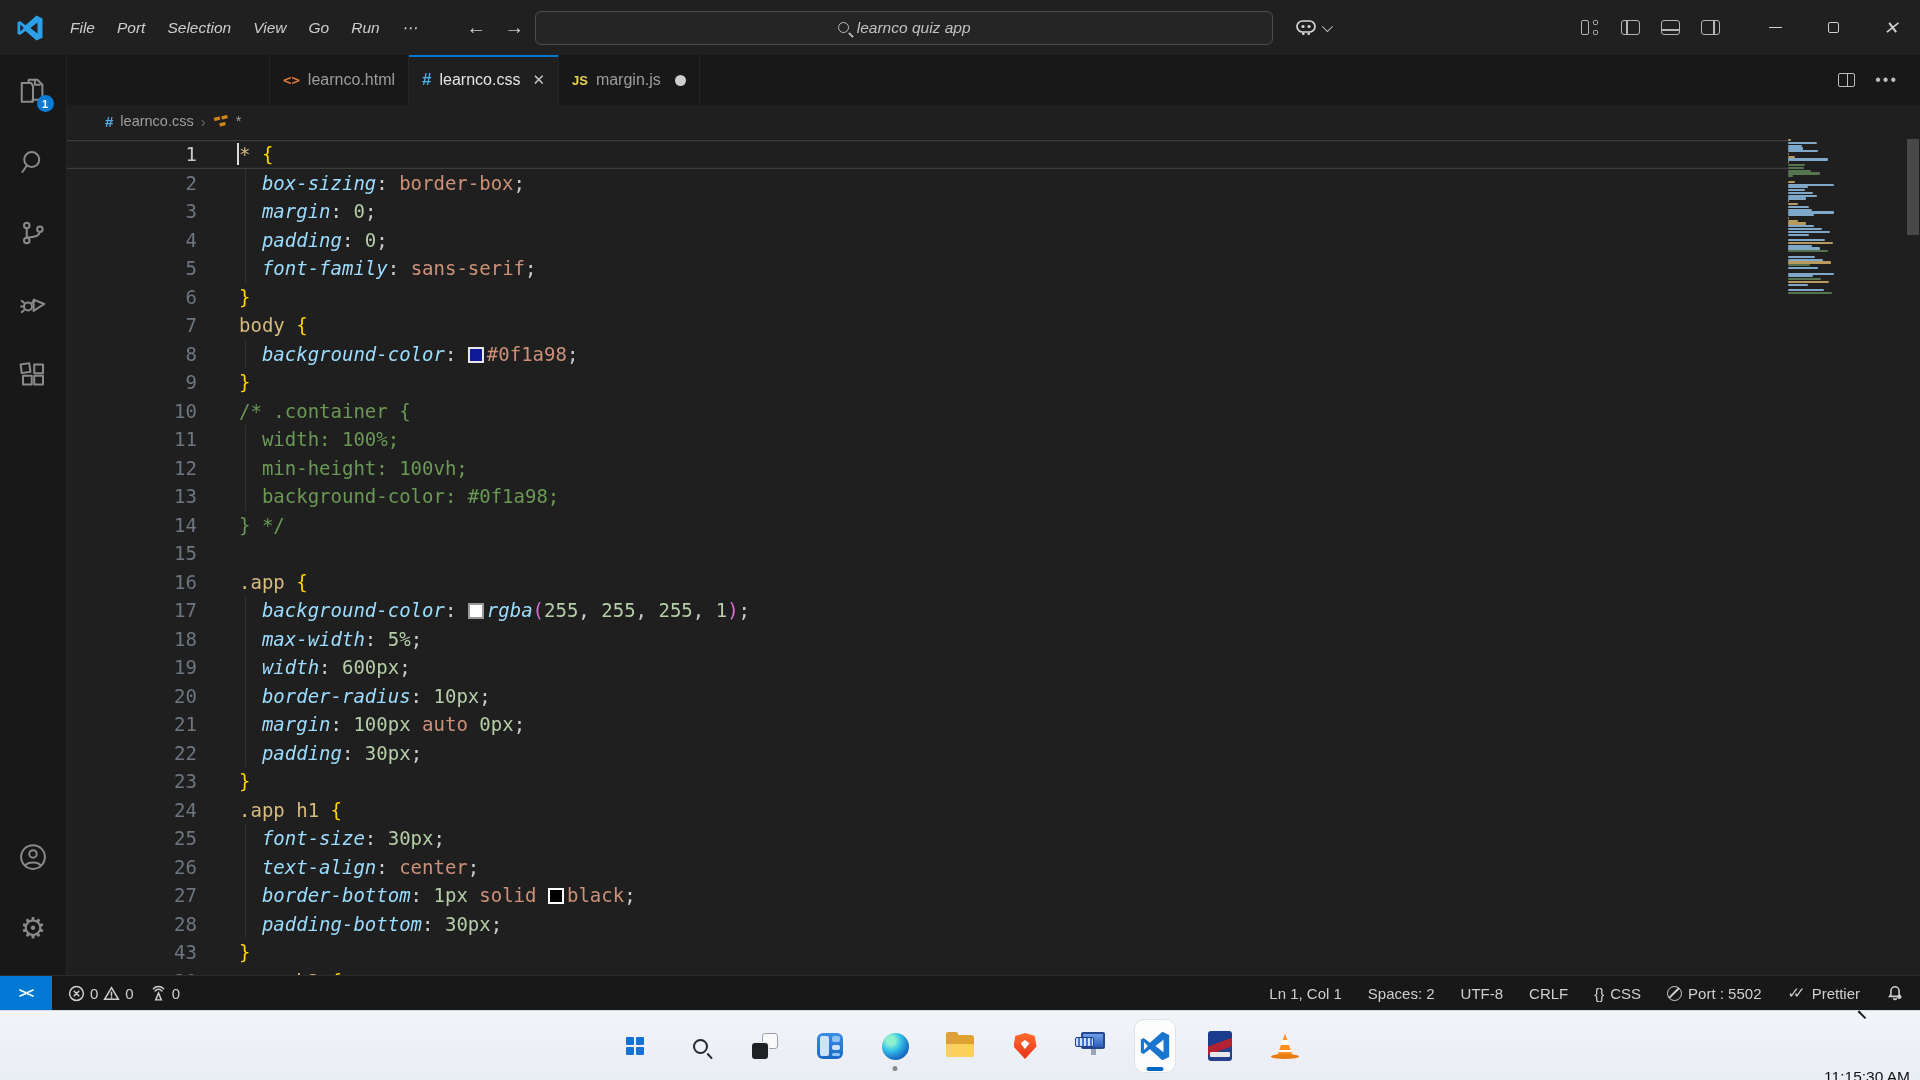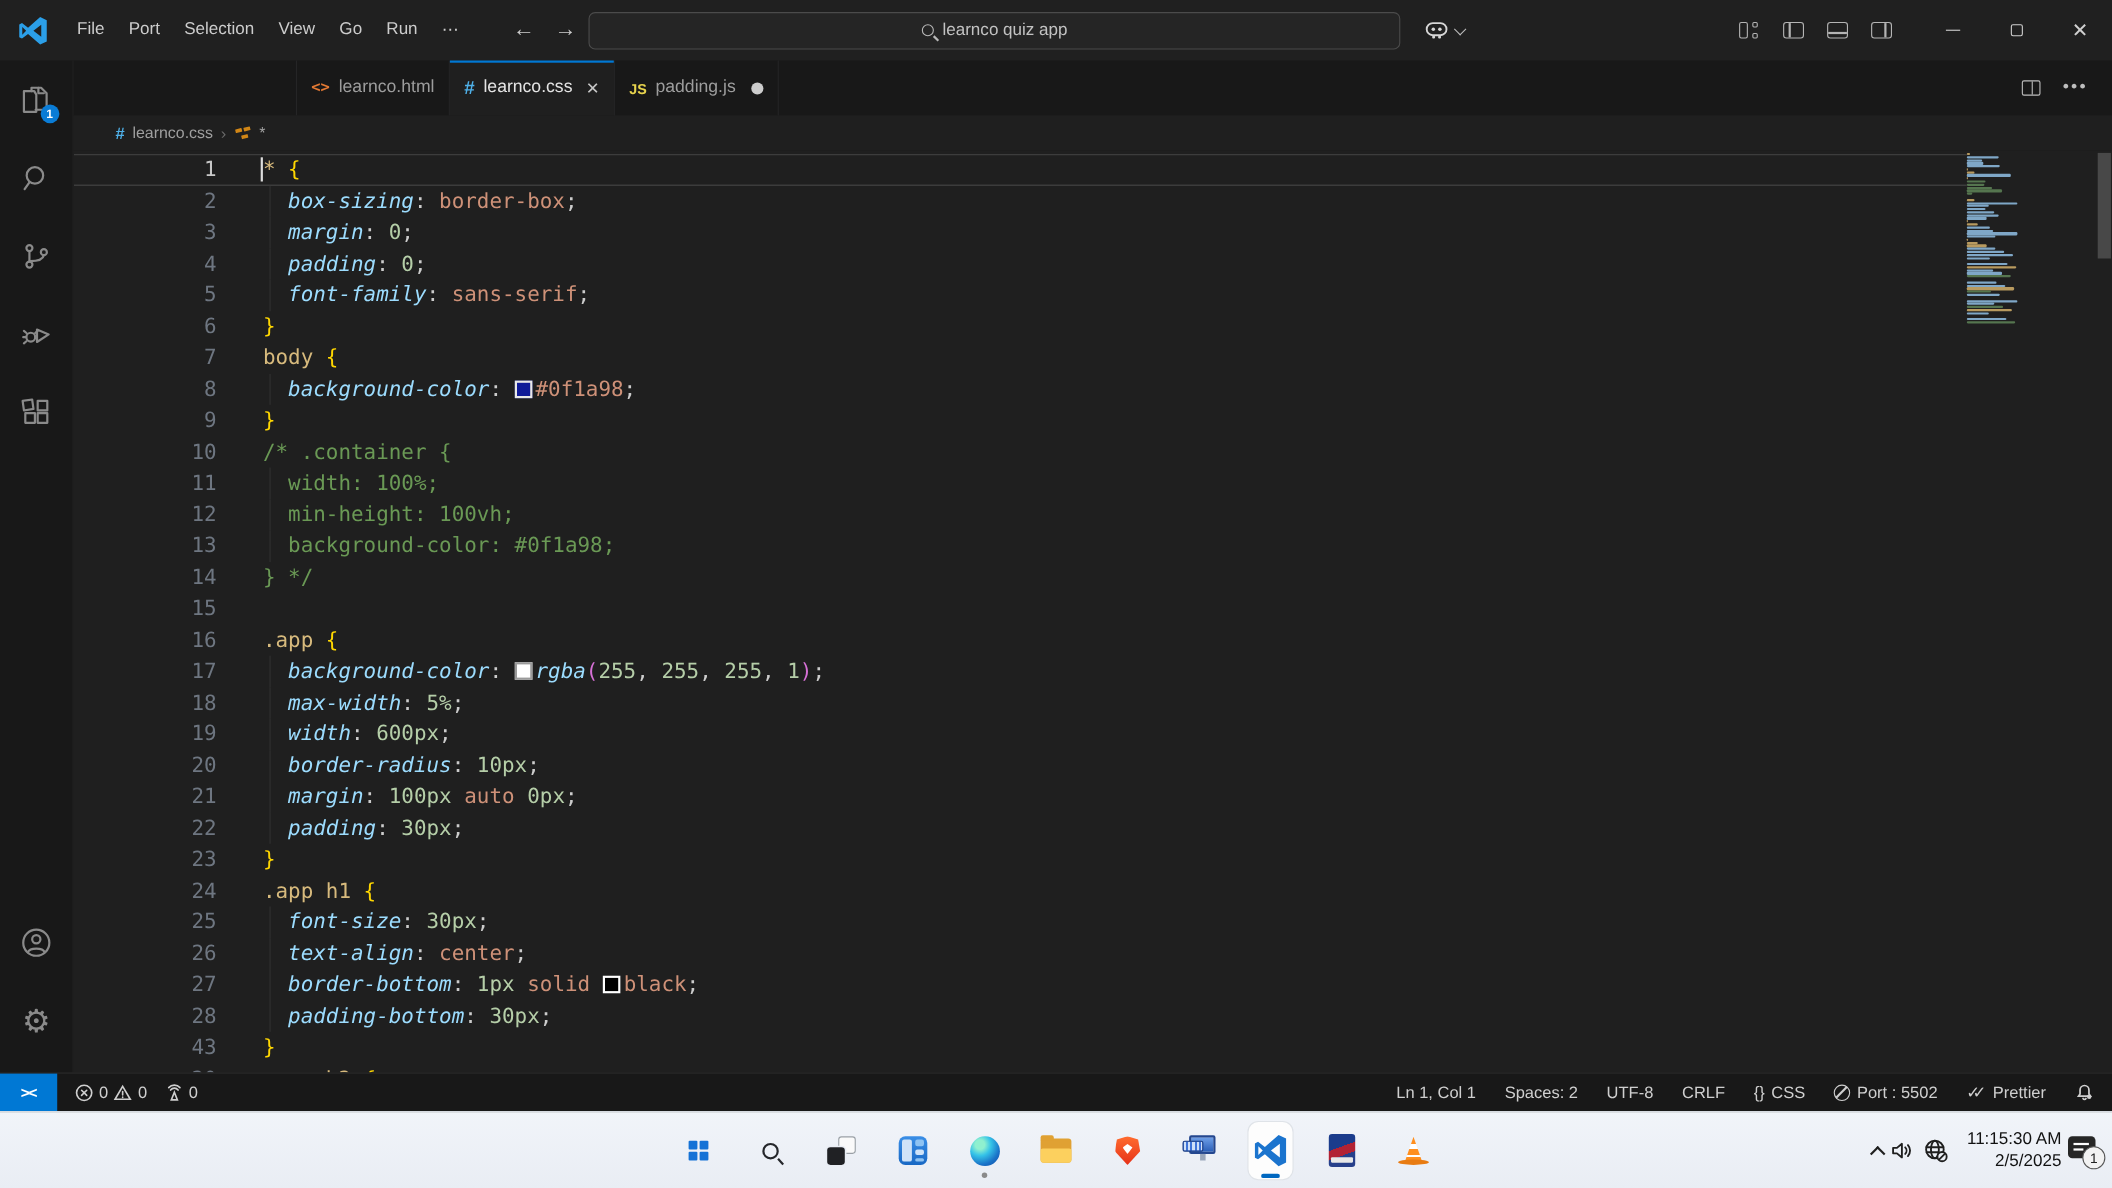--- a/index.html
+++ b/index.html
@@ -2,21 +2,21 @@
 <html><head>
 <meta charset="utf-8">
 <style>
   * { margin:0; padding:0; box-sizing:border-box; }
   html,body { width:1920px; height:1080px; overflow:hidden; background:#000; }
   #root { position:relative; width:1920px; height:1080px; background:#1f1f1f;
           font-family:"Liberation Sans",sans-serif; color:#cccccc; }
 
   
   .titlebar { position:absolute; top:0; left:0; right:0; height:55px; background:#202020;
-              display:flex; align-items:center; }
+              display:flex; align-items:center;font-style:italic; }
   .vs-logo { margin-left:15px; width:30px; height:30px; flex:0 0 auto; }
   .menus { display:flex; margin-left:14px; }
   .menu-item { padding:6px 11px; font-size:15.5px; color:#cccccc; border-radius:5px; }
   .nav-arrows { display:flex; gap:18px; margin-left:38px; font-size:20px; color:#cfcfcf; }
   .searchbox { margin-left:11px; width:738px; height:34px; background:#252525;
                border:1px solid #4b4b4b; border-radius:6px; display:flex; align-items:center;
                justify-content:center; gap:8px; color:#c2c2c2; font-size:15.5px; }
   .mag { width:11px; height:11px; border:1.8px solid #b9b9b9; border-radius:50%; position:relative; }
   .mag::after { content:''; position:absolute; width:6px; height:1.8px; background:#b9b9b9;
                 transform:rotate(45deg); left:9px; top:11px; }
@@ -159,21 +159,21 @@
              display:flex; align-items:center; justify-content:center; }
   .tb-pes { width:24px; height:30px; border-radius:3px; overflow:hidden; position:relative;
             background:linear-gradient(160deg,#1b3c8c 0 40%, #b22234 40% 62%, #27408b 62%); }
   .tb-pes::after { content:''; position:absolute; left:2px; bottom:4px; right:2px; height:5px; background:#e8e8e8; border-radius:1px; }
   .tb-vlc { position:relative; width:28px; height:26px; }
   .tb-vlc .cone { position:absolute; left:3px; top:0; width:22px; height:22px;
                   clip-path:polygon(50% 2%, 84% 100%, 16% 100%);
                   background:linear-gradient(180deg,#ff8f1f 0 7px,#ffffff 7px 12px,#ff8f1f 12px 17px,#ffffff 17px 19px,#ff8f1f 19px); }
   .tb-vlc .base { position:absolute; left:0; bottom:0; width:28px; height:5px; border-radius:50%; background:#e87b12; }
 
-  .tray { position:absolute; right:10px; top:0; height:70px; display:flex; align-items:center; gap:6px; color:#1f1f1f; }
+  .tray { position:absolute; right:10px; top:0; height:70px; display:flex; align-items:center; gap:18px; color:#1f1f1f;flex-direction:column; }
   .tray-chevron { width:10px; height:10px; border-left:2px solid #1f1f1f; border-top:2px solid #1f1f1f;
                   transform:rotate(45deg) translate(2px,2px); }
   .clock { text-align:right; font-size:15.5px; color:#111; line-height:1.3; min-width:96px; }
   .notif { position:relative; width:30px; height:26px; }
   .notif .box { position:absolute; left:0; top:0; width:25px; height:20px; background:#262626; border-radius:4px; }
   .notif .box::before { content:''; position:absolute; left:5px; top:6px; width:14px; height:1.8px; background:#fff; }
   .notif .box::after  { content:''; position:absolute; left:5px; top:11px; width:9px; height:1.8px; background:#fff; }
   .notif .badge { position:absolute; right:-4px; bottom:-4px; width:21px; height:21px; border-radius:50%;
                   background:#f2f2f2; border:1.6px solid #555; color:#222; font-size:12.5px;
                   display:flex; align-items:center; justify-content:center; }
@@ -302,21 +302,21 @@
           <span class="ticon-html">&lt;&gt;</span>
           <span>learnco.html</span>
         </div>
         <div class="tab active">
           <span class="ticon-css">#</span>
           <span>learnco.css</span>
           <span class="tab-close">✕</span>
         </div>
         <div class="tab">
           <span class="ticon-js">JS</span>
-          <span>padding.js</span>
+          <span>margin.js</span>
           <span class="dirty-dot"></span>
         </div>
         <div class="tabbar-actions">
           <span class="split-icon"></span>
           <span class="dots">•••</span>
         </div>
       </div>
 
       <div class="breadcrumb">
         <span class="bc-hash">#</span>

